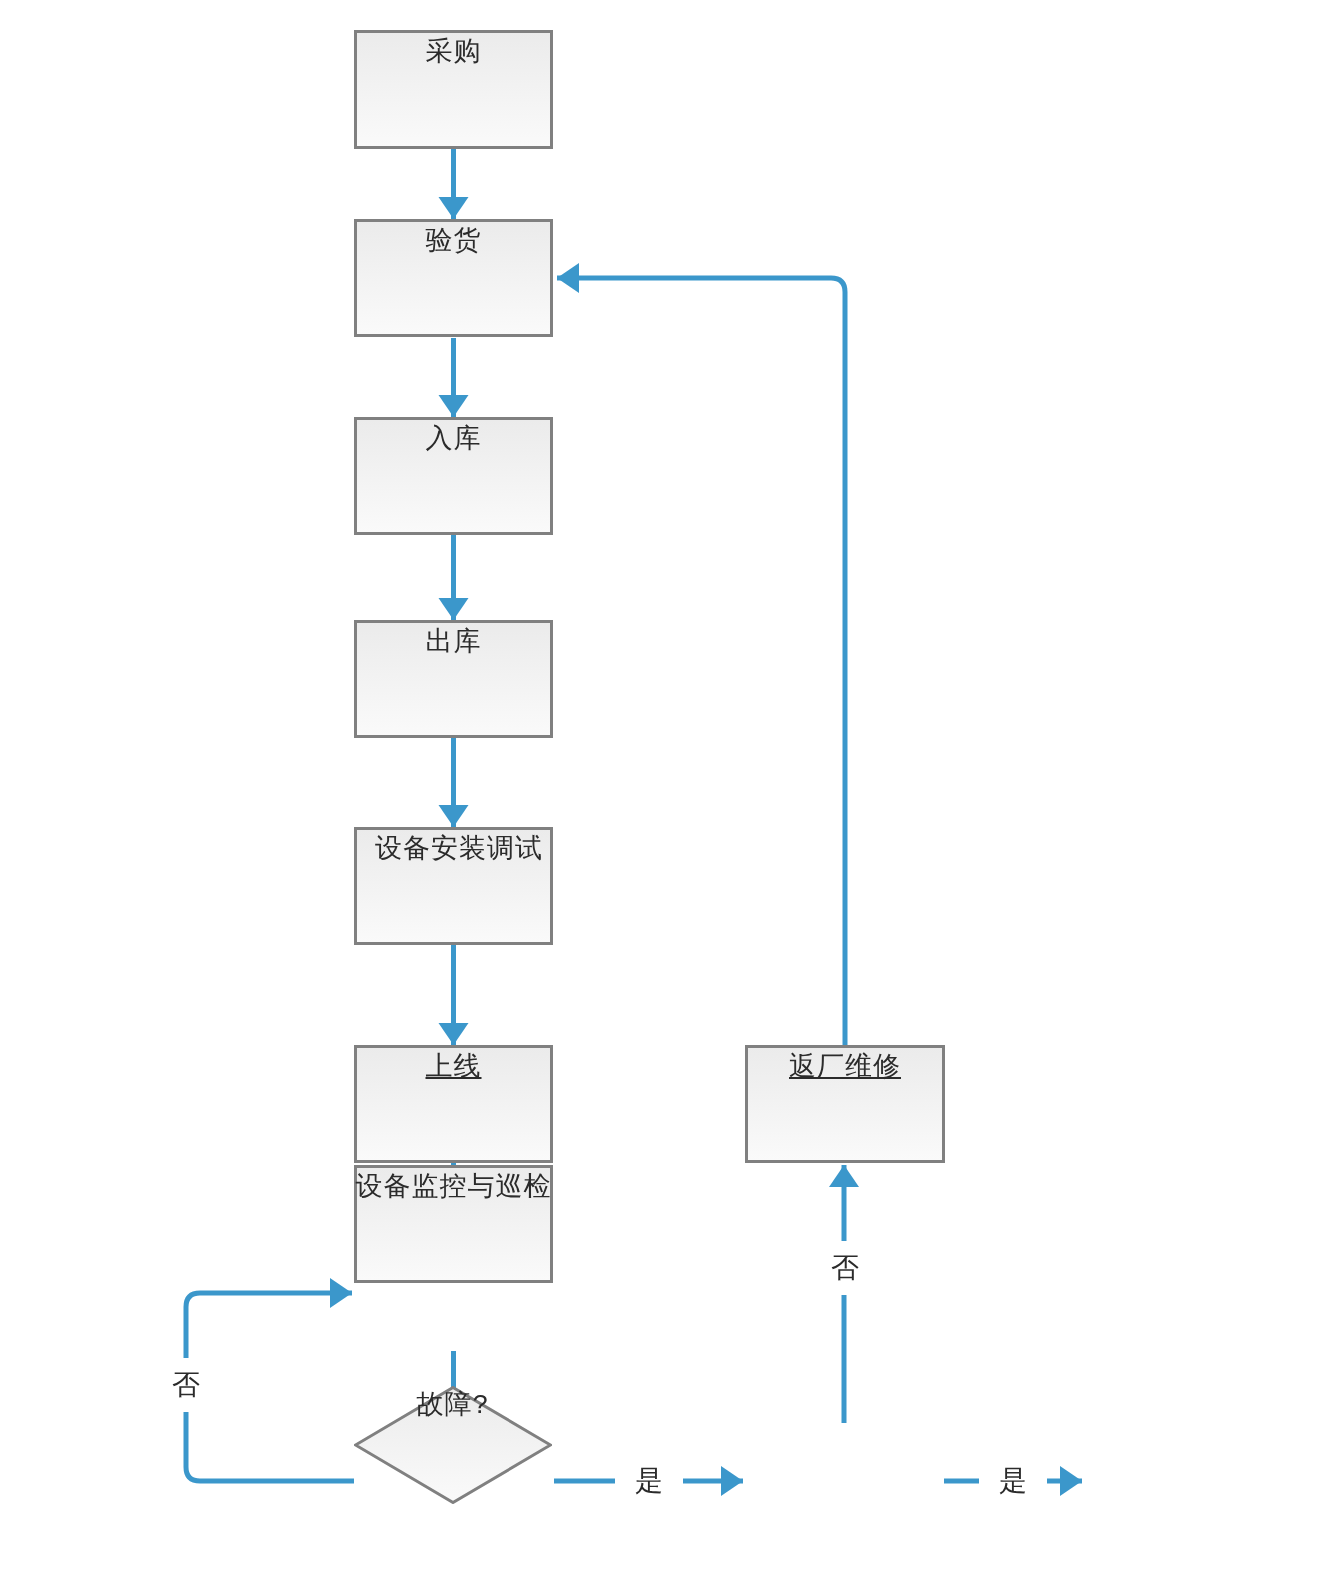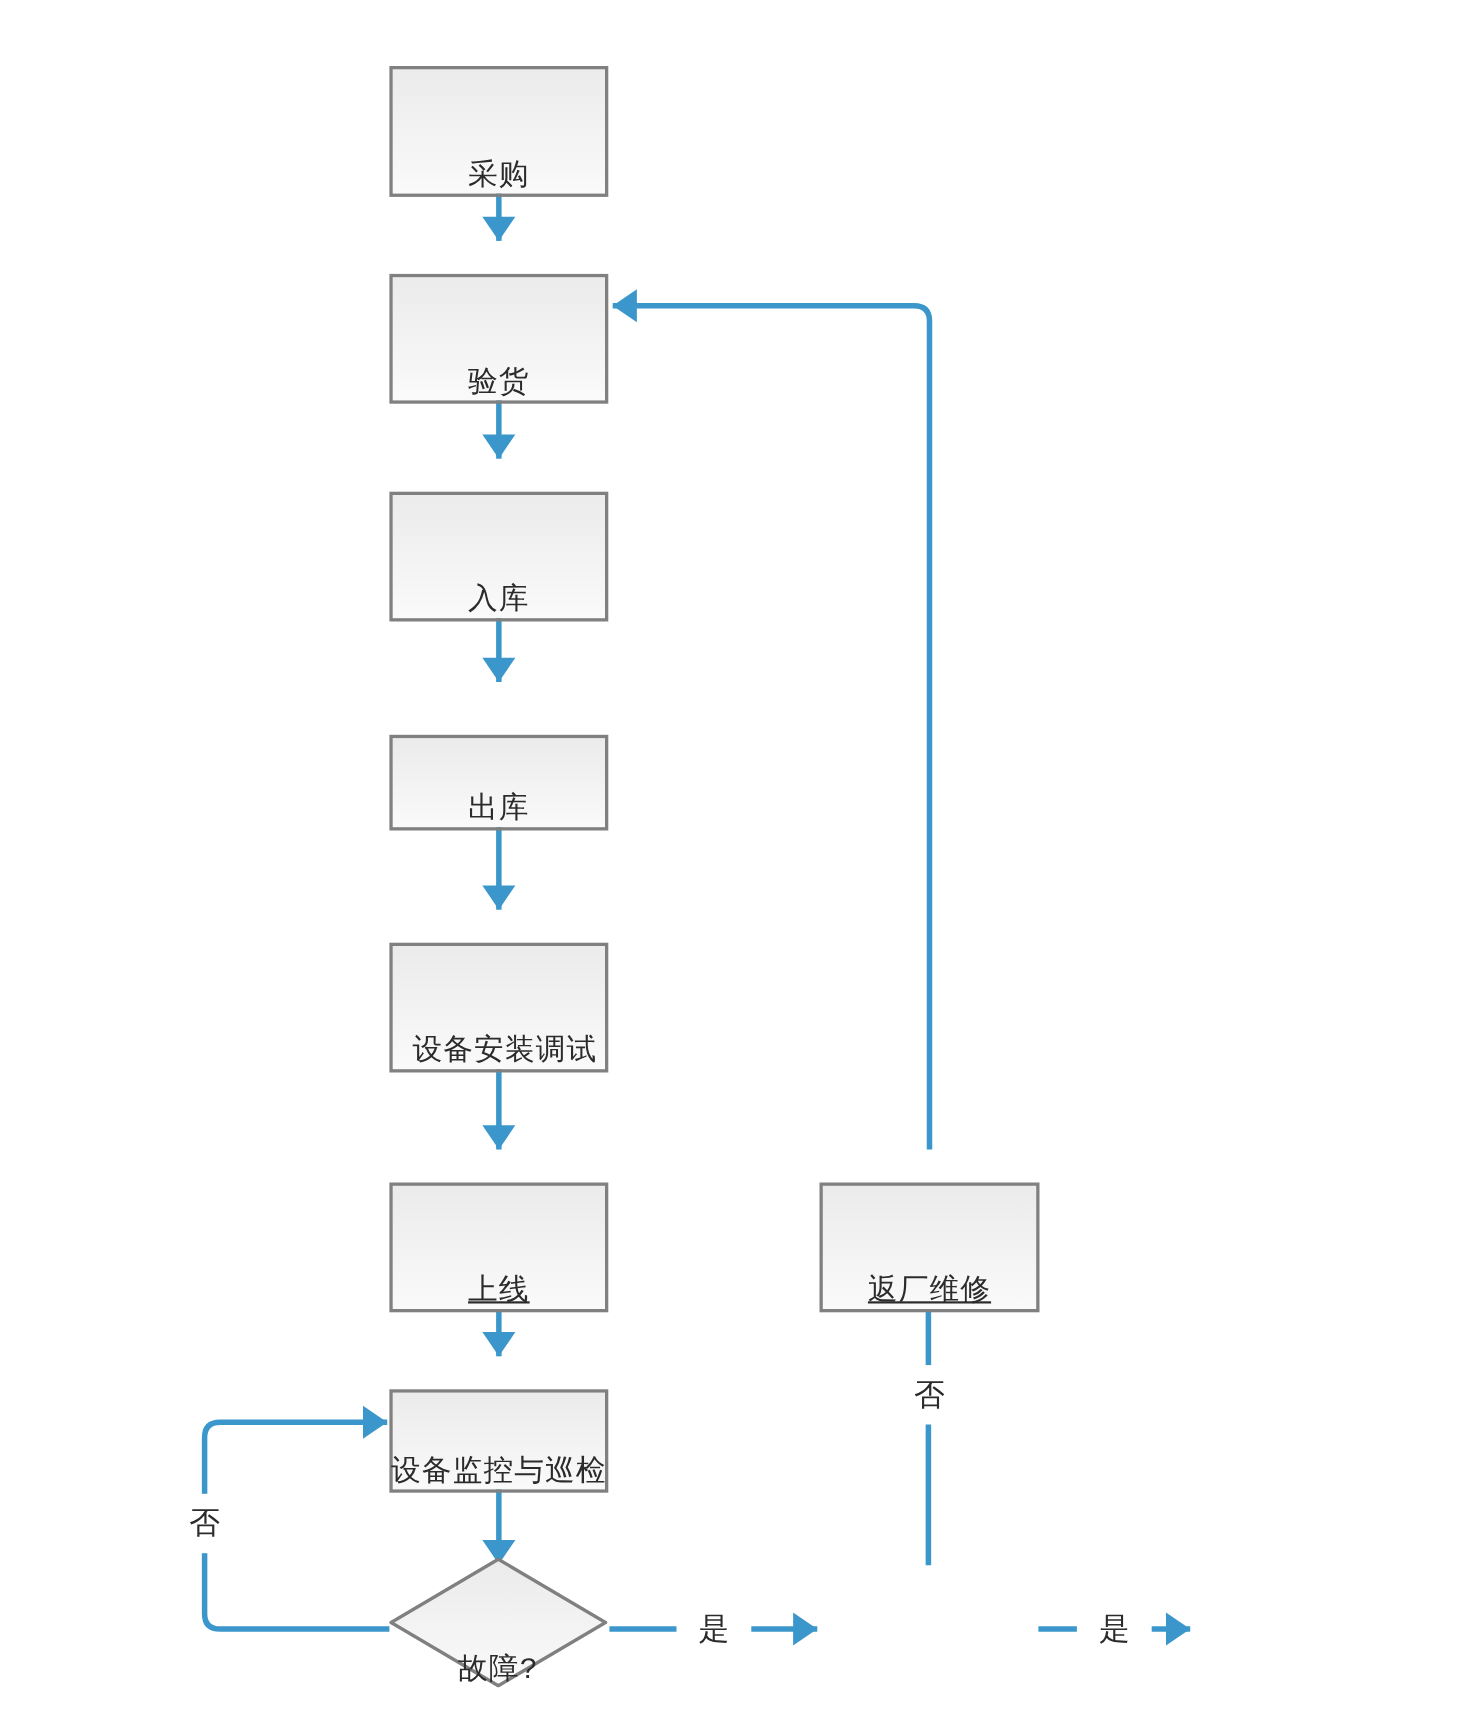--- a/index.html
+++ b/index.html
@@ -31,23 +31,22 @@
     fill: none;
     stroke-linecap: butt;
   }
   .arrowhead {
     fill: var(--arrow, #3b97cb);
   }
   .node {
     position: absolute;
     box-sizing: border-box;
     display: flex;
-    align-items: flex-end;
+    align-items: flex-start;
     justify-content: center;
-    margin-top: 30px;
   }
   .process {
     border: 3px solid var(--node-border, #808080);
     background: linear-gradient(to bottom, var(--node-fill-top, #ebebeb) 0%, var(--node-fill-bottom, #fafafa) 100%);
   }
   .node-label {
     font-size: 27px;
     font-weight: 500;
     letter-spacing: 1px;
     white-space: nowrap;
@@ -76,24 +75,24 @@
     white-space: nowrap;
     z-index: 3;
   }
   .edge-label.on-horizontal { padding: 6px 20px; }
   .edge-label.on-vertical   { padding: 13px 6px; }
 
   
   #n-purchase   { left: 354px;  top: 30px;   width: 199px; height: 119px; }
   #n-inspection { left: 354px;  top: 219px;  width: 199px; height: 118px; }
   #n-stock-in   { left: 354px;  top: 417px;  width: 199px; height: 118px; }
-  #n-stock-out  { left: 354px;  top: 638px;  width: 199px; height: 87px; }
+  #n-stock-out  { left: 354px;  top: 620px;  width: 199px; height: 118px; }
   #n-install    { left: 354px;  top: 827px;  width: 199px; height: 118px; padding-left: 11px; }
   #n-golive     { left: 354px;  top: 1045px; width: 199px; height: 118px; text-decoration: underline; }
-  #n-monitor    { left: 354px;  top: 1233px; width: 199px; height: 94px; }
+  #n-monitor    { left: 354px;  top: 1165px; width: 199px; height: 118px; }
   #n-fault      { left: 354px;  top: 1386px; width: 198px; height: 118px; font-family: Liberation Mono, monospace; }
   #n-scrap-q    { left: 745px;  top: 1422px; width: 198px; height: 118px; }
   #n-repair     { left: 745px;  top: 1045px; width: 200px; height: 118px; text-decoration: underline; }
   #n-scrap      { left: 1084px; top: 1423px; width: 200px; height: 118px; }
 
   
   #el-fault-no  { left: 186px;  top: 1385px; }
   #el-fault-yes { left: 649px;  top: 1481px; }
   #el-scrap-no  { left: 845px;  top: 1268px; }
   #el-scrap-yes { left: 1013px; top: 1481px; }

